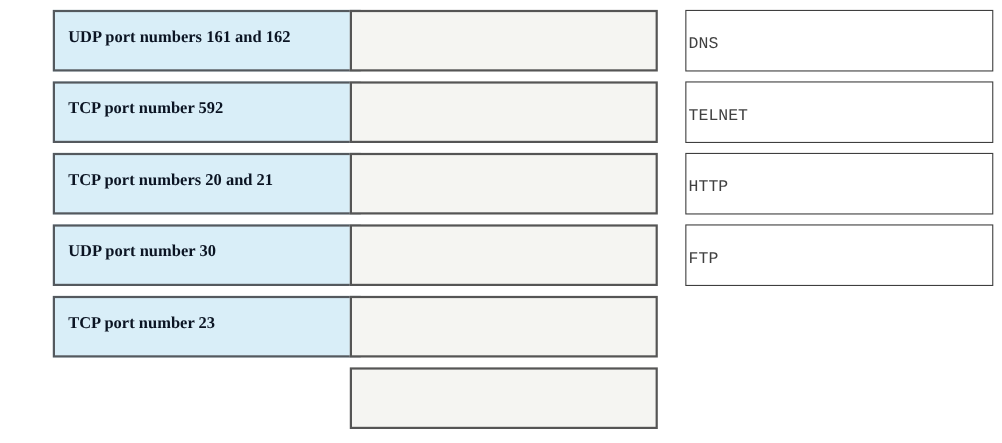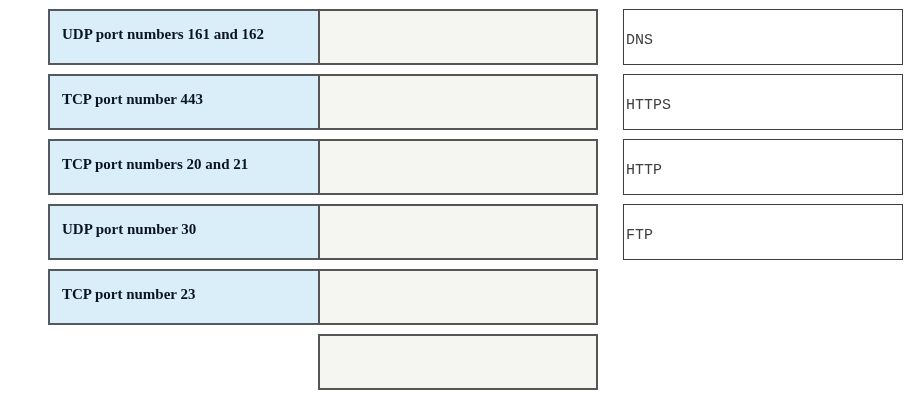--- a/index.html
+++ b/index.html
@@ -55,35 +55,35 @@
     padding: 6px 16px 0 2px;
   }
 </style>
 </head>
 <body>
 
 <div class="board">
 
   <div class="col col-left">
     <div class="box drag">UDP port numbers 161 and 162</div>
-    <div class="box drag">TCP port number 443</div>
+    <div class="box drag">TCP port number 592</div>
     <div class="box drag">TCP port numbers 20 and 21</div>
     <div class="box drag">UDP port number 30</div>
     <div class="box drag">TCP port number 23</div>
   </div>
 
   <div class="col col-middle">
     <div class="box slot"></div>
     <div class="box slot"></div>
     <div class="box slot"></div>
     <div class="box slot"></div>
     <div class="box slot"></div>
     <div class="box slot"></div>
   </div>
 
   <div class="col col-right">
     <div class="box label">DNS</div>
-    <div class="box label">HTTPS</div>
+    <div class="box label">TELNET</div>
     <div class="box label">HTTP</div>
     <div class="box label">FTP</div>
   </div>
 
 </div>
 
 </body></html>

